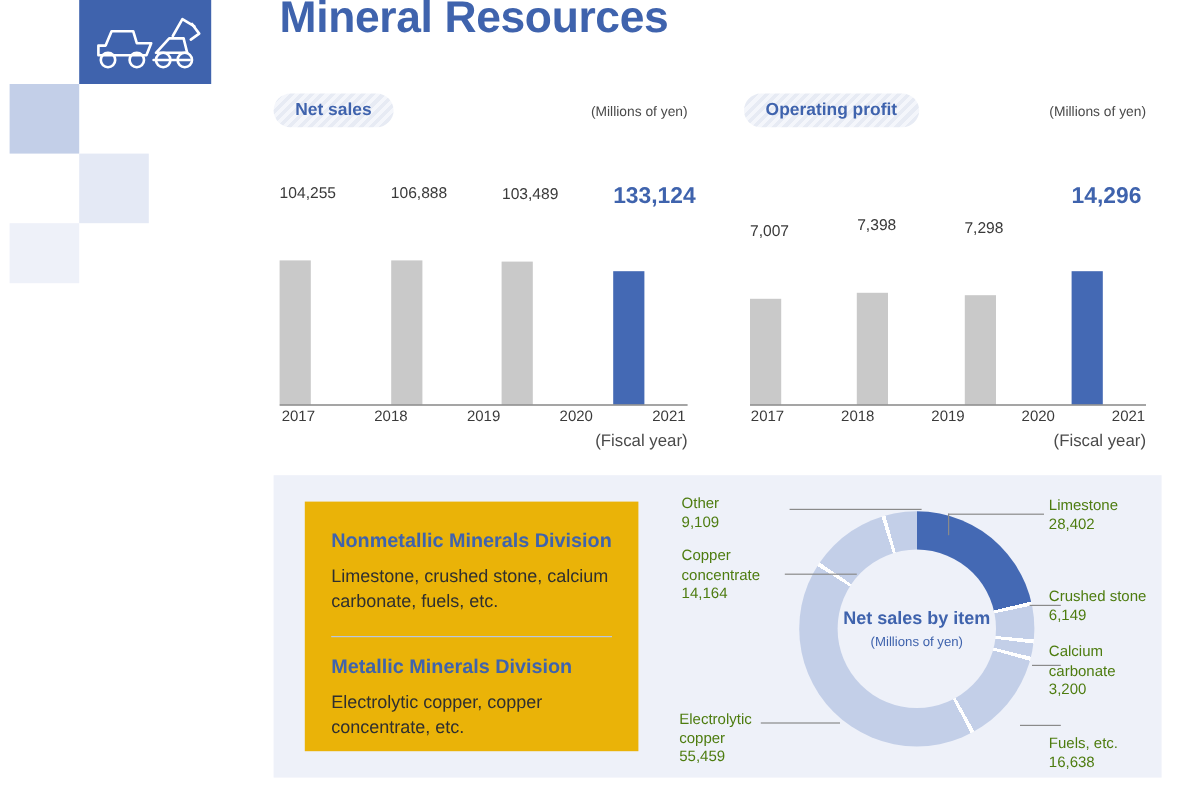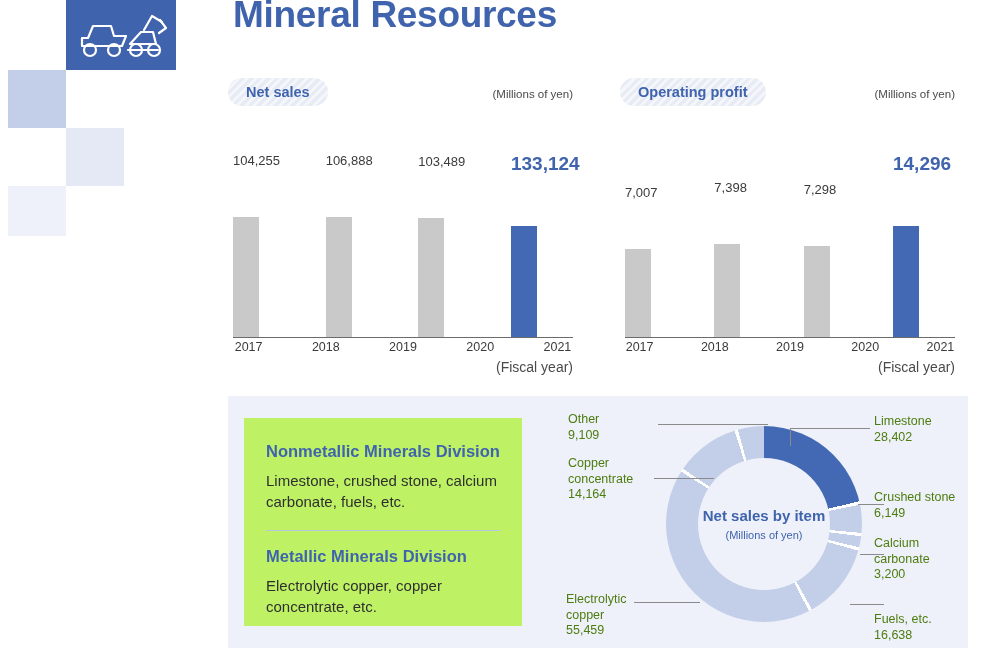--- a/index.html
+++ b/index.html
@@ -149,25 +149,25 @@
   #bottom-panel {
     position: absolute;
     left: 228px;
     top: 396px;
     width: 740px;
     height: 252px;
     background: #eef1f9;
   }
   .divisions-card {
     position: absolute;
-    left: 16px;
+    left: 26px;
     top: 22px;
     width: 278px;
     height: 208px;
-    background: #bef264;
+    background: #eab308;
     padding: 20px 22px;
     box-sizing: border-box;
   }
   .div-title {
     color: #3f63ad;
     font-weight: bold;
     font-size: 16.5px;
     margin: 4px 0 10px 0;
   }
   .div-body {

